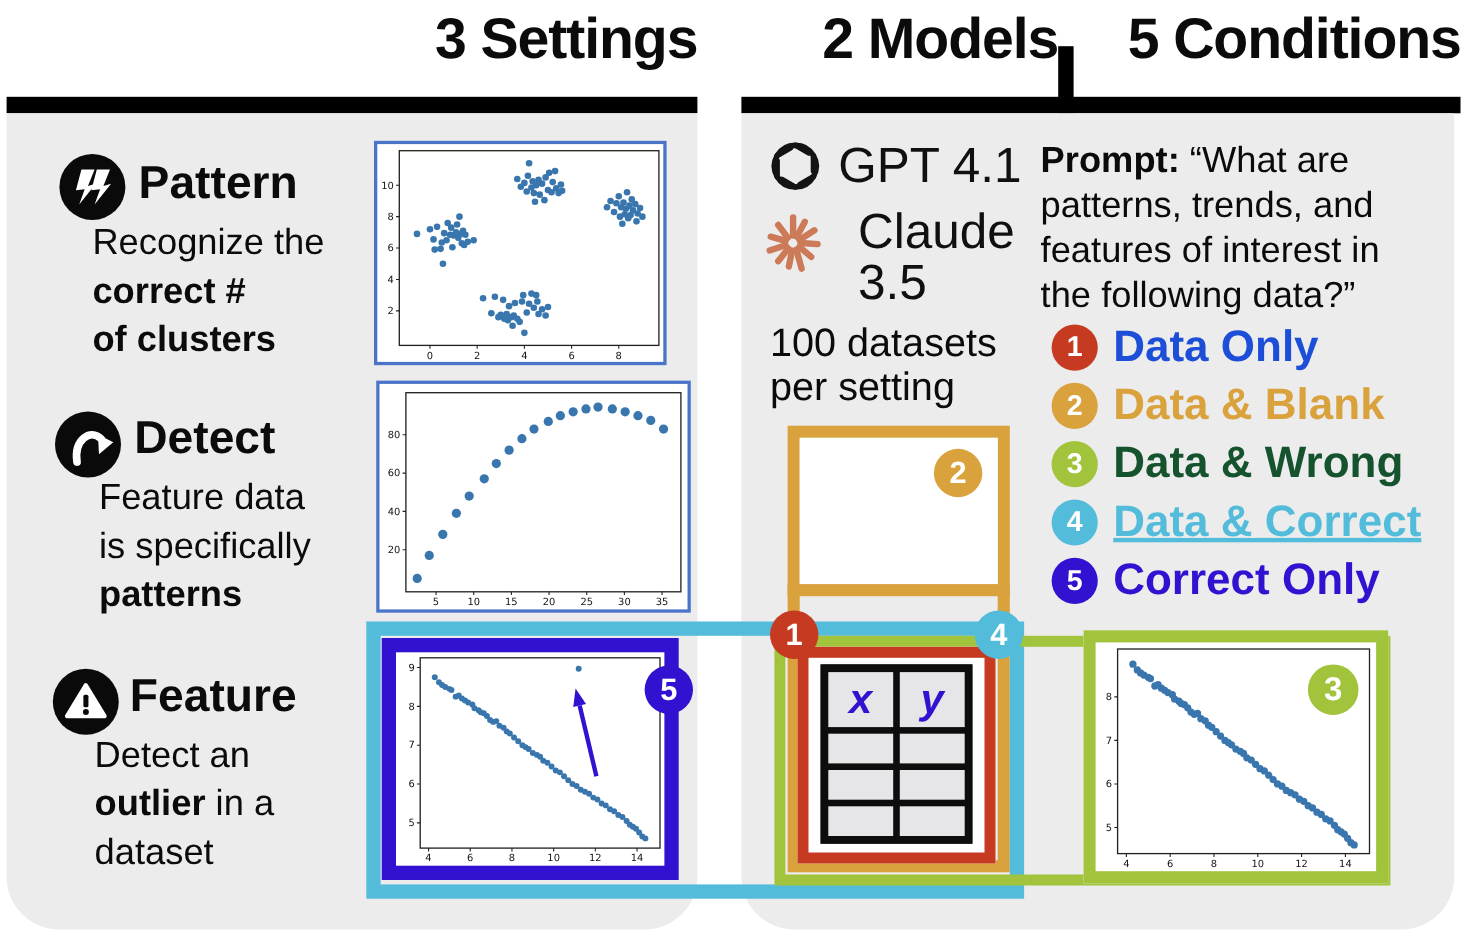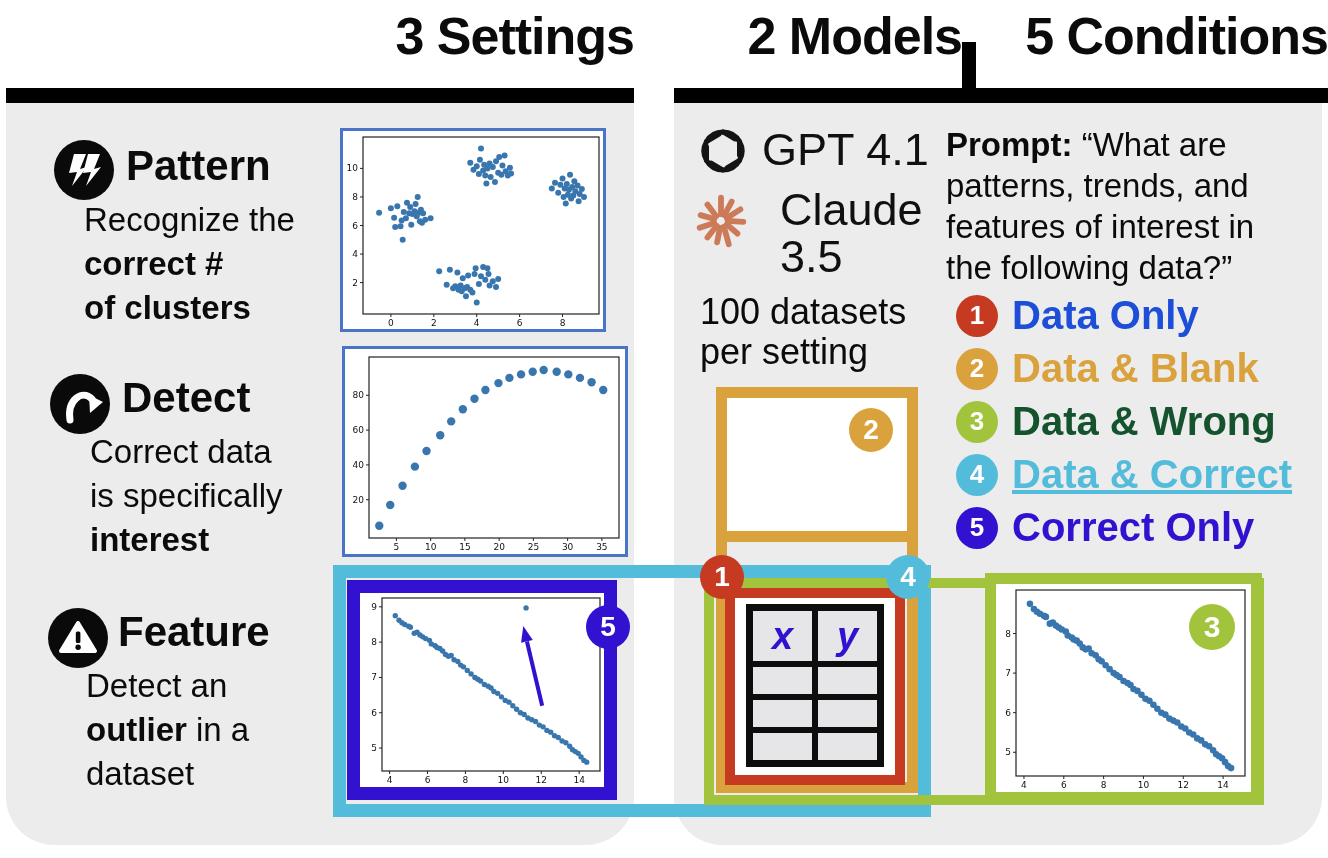--- a/index.html
+++ b/index.html
@@ -196,23 +196,23 @@
 
   <div class="abs" style="left:48px;top:372px;">
     <svg width="64" height="64" viewBox="0 0 64 64">
       <circle cx="32" cy="32" r="30" fill="#0a0a0a"></circle>
       <path d="M22 48 C19 28 34 17 44 27" fill="none" stroke="#fff" stroke-width="7" stroke-linecap="round"></path>
       <polygon points="41,23 55,30 42,41" fill="#fff"></polygon>
     </svg>
   </div>
   <div class="abs s-title" style="left:122px;top:374px;">Detect</div>
   <div class="abs s-desc" style="left:90px;top:430px;">
-      <div><span>Correct data</span></div>
+      <div><span>Feature data</span></div>
       <div><span>is specifically</span></div>
-      <div><span class="bold">interest</span></div>
+      <div><span class="bold">patterns</span></div>
     </div>
   <div class="abs plotbox" style="left:342px;top:346px;width:280px;height:205px;">
     <svg width="280" height="205" viewBox="0 0 280 205">
         <rect x="24" y="8" width="250" height="181" fill="#fff" stroke="#222" stroke-width="1.2"></rect>
         <line x1="51.397260273972606" y1="189" x2="51.397260273972606" y2="192" stroke="#222" stroke-width="1"></line>
         <text x="51.397260273972606" y="201" text-anchor="middle" font-size="9" fill="#111">5</text>
         <line x1="85.64383561643835" y1="189" x2="85.64383561643835" y2="192" stroke="#222" stroke-width="1"></line>
         <text x="85.64383561643835" y="201" text-anchor="middle" font-size="9" fill="#111">10</text>
         <line x1="119.8904109589041" y1="189" x2="119.8904109589041" y2="192" stroke="#222" stroke-width="1"></line>
         <text x="119.8904109589041" y="201" text-anchor="middle" font-size="9" fill="#111">15</text>

